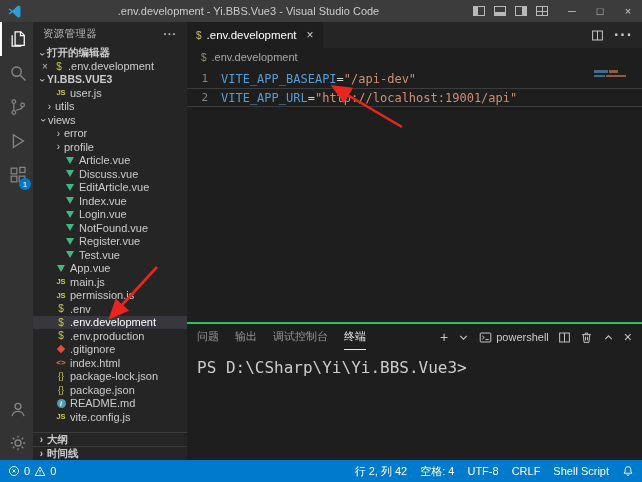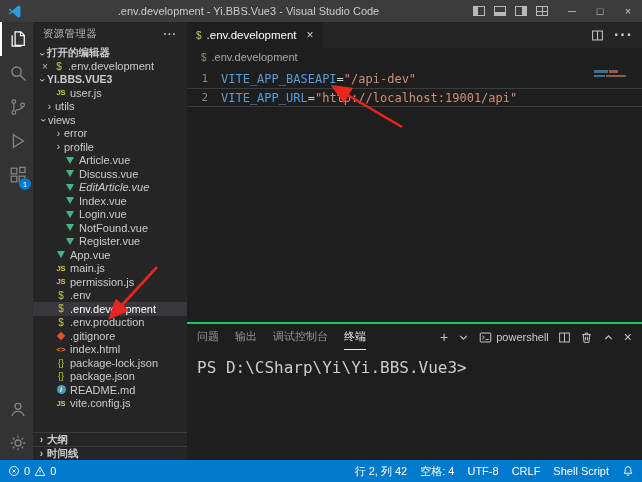--- a/index.html
+++ b/index.html
@@ -247,21 +247,21 @@
           <div class="tree-row" style="padding-left: 20px;">
             <span class="twisty"></span>
             <span class="ficon ficon-vue"></span>
             <span class="tree-label">Article.vue</span>
           </div>
           <div class="tree-row" style="padding-left: 20px;">
             <span class="twisty"></span>
             <span class="ficon ficon-vue"></span>
             <span class="tree-label">Discuss.vue</span>
           </div>
-          <div class="tree-row" style="padding-left: 20px; font-style: italic;">
+          <div class="tree-row" style="padding-left: 20px;">
             <span class="twisty"></span>
             <span class="ficon ficon-vue"></span>
             <span class="tree-label">EditArticle.vue</span>
           </div>
           <div class="tree-row" style="padding-left: 20px;">
             <span class="twisty"></span>
             <span class="ficon ficon-vue"></span>
             <span class="tree-label">Index.vue</span>
           </div>
           <div class="tree-row" style="padding-left: 20px;">
@@ -271,20 +271,25 @@
           </div>
           <div class="tree-row" style="padding-left: 20px;">
             <span class="twisty"></span>
             <span class="ficon ficon-vue"></span>
             <span class="tree-label">NotFound.vue</span>
           </div>
           <div class="tree-row" style="padding-left: 20px;">
             <span class="twisty"></span>
             <span class="ficon ficon-vue"></span>
             <span class="tree-label">Register.vue</span>
+          </div>
+          <div class="tree-row" style="padding-left: 20px;">
+            <span class="twisty"></span>
+            <span class="ficon ficon-vue"></span>
+            <span class="tree-label">Test.vue</span>
           </div>
           <div class="tree-row" style="padding-left: 11px;">
             <span class="twisty"></span>
             <span class="ficon ficon-vue"></span>
             <span class="tree-label">App.vue</span>
           </div>
           <div class="tree-row" style="padding-left: 11px;">
             <span class="twisty"></span>
             <span class="ficon ficon-js">JS</span>
             <span class="tree-label">main.js</span>

